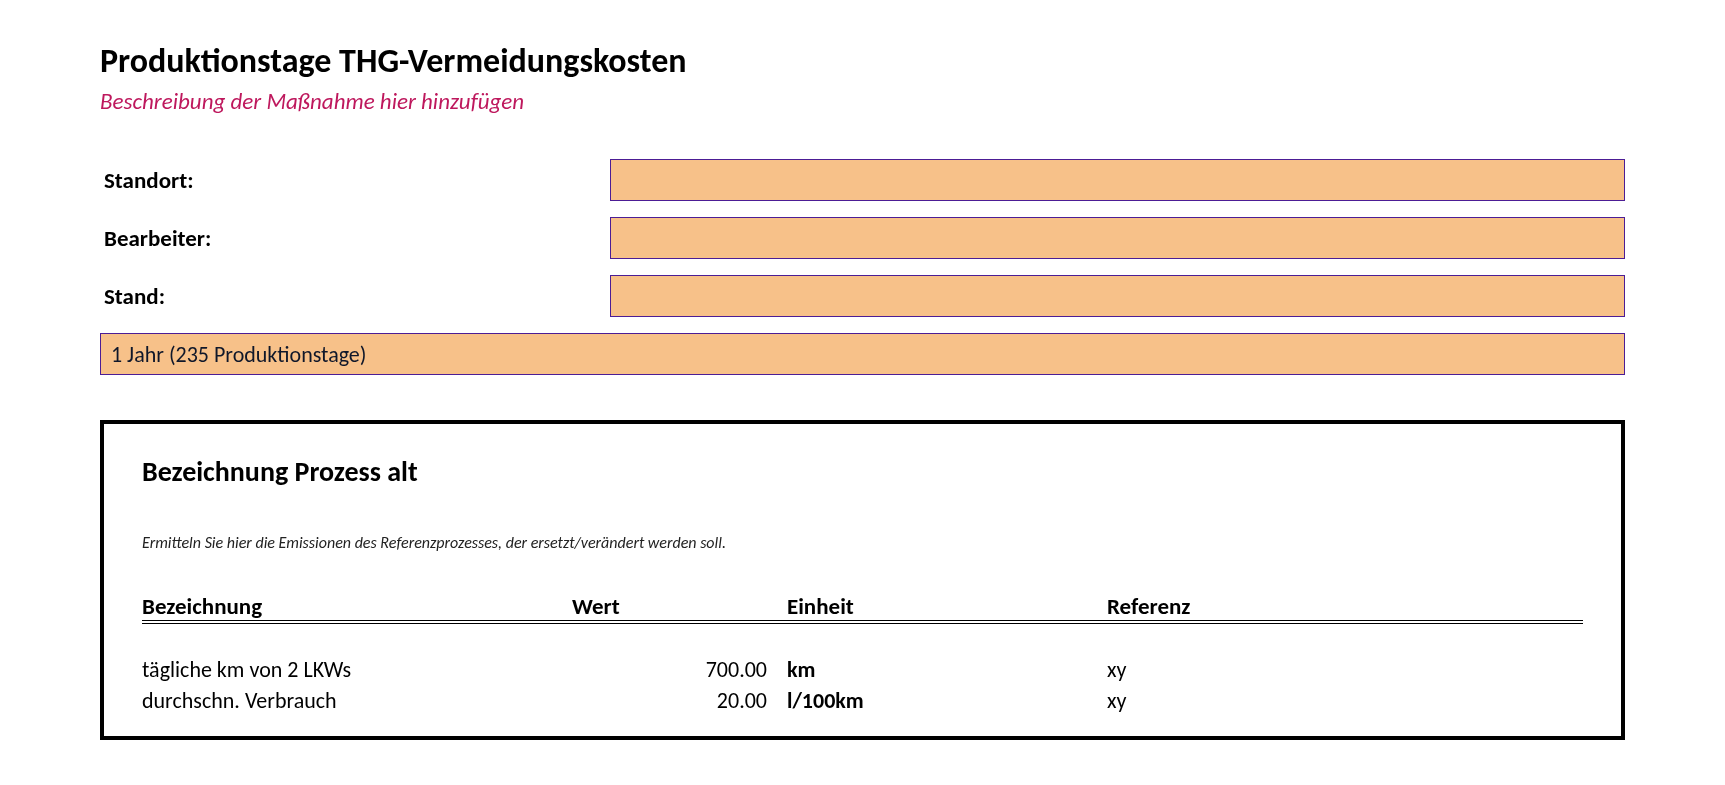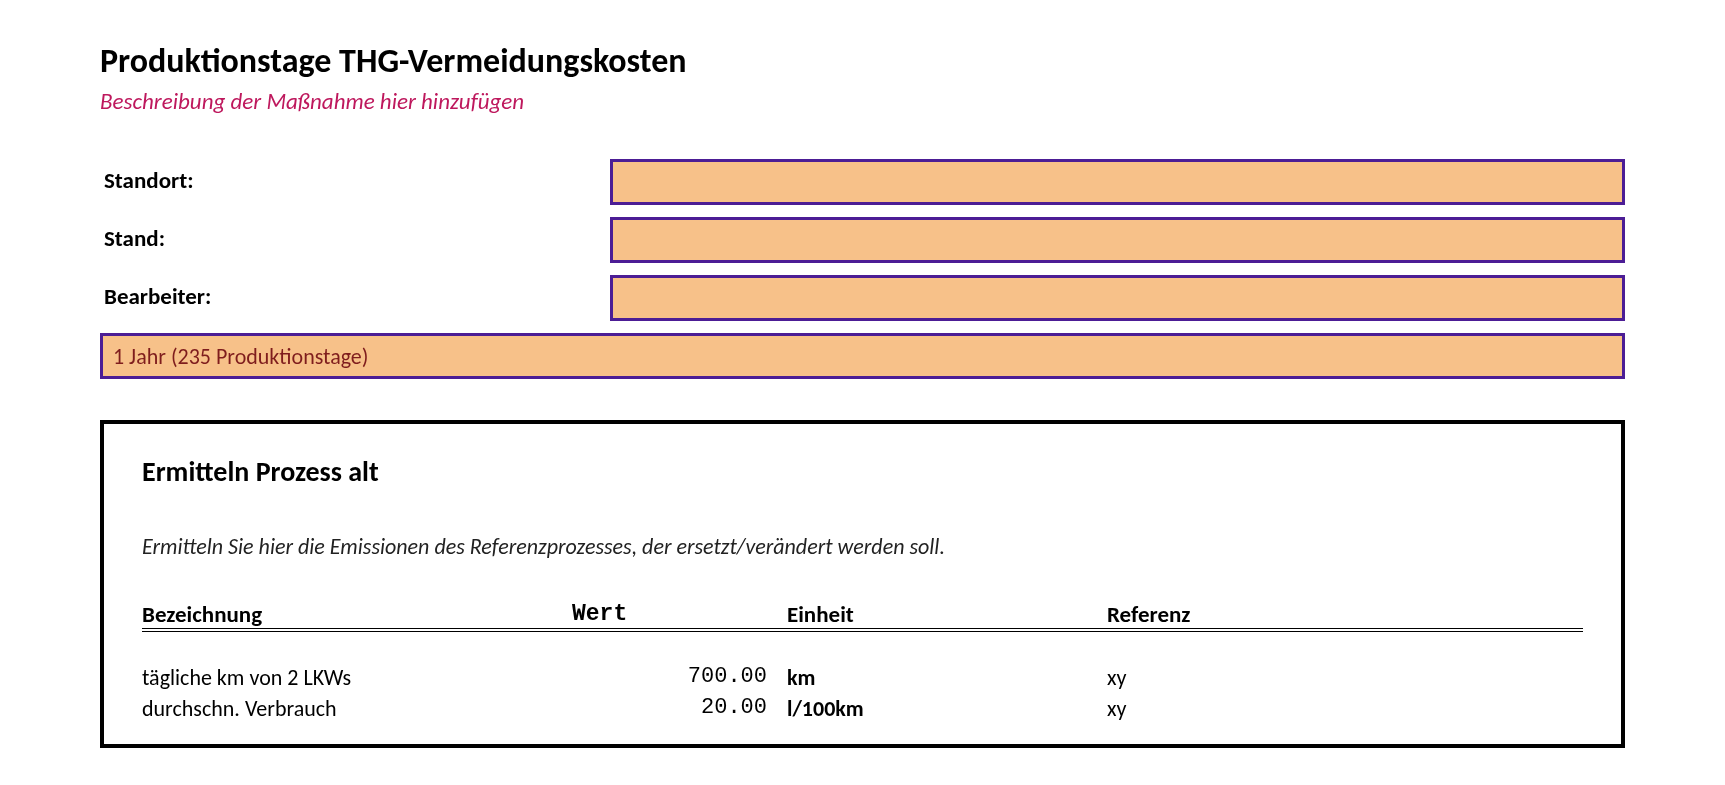--- a/index.html
+++ b/index.html
@@ -39,38 +39,38 @@
       width: 510px;
       font-size: 23px;
       font-weight: bold;
       display: flex;
       align-items: center;
       padding-left: 4px;
     }
     .meta-input {
       flex: 1;
       background: #f7c189;
-      border: 3px solid #4c1d95;
+      border: 1px solid #4c1d95;
       padding: 20px 10px;
       font-size: 22px;
-      color: #7f1d1d;
+      color: #0f172a;
       display: flex;
       align-items: center;
     }
     .section-box {
       border: 4px solid #000;
       padding: 30px 38px 20px 38px;
     }
     .section-title {
       font-size: 28px;
       font-weight: bold;
       margin-bottom: 10px;
     }
     .section-desc {
-      font-size: 22px;
+      font-size: 16px;
       font-style: italic;
       color: #222;
       margin-bottom: 40px;
       margin-top: 44px;
     }
     .data-table {
       width: 100%;
       border-collapse: collapse;
     }
     .data-table thead th {
@@ -88,51 +88,51 @@
     }
     .data-table tbody tr.spacer td {
       height: 30px;
     }
     .data-table tbody td {
       font-size: 22px;
       padding: 2px 0;
       vertical-align: top;
     }
     .col-bezeichnung { width: 430px; }
-    .col-wert { width: 215px; text-align: right; padding-right: 20px !important; font-family: Liberation Mono, monospace; }
+    .col-wert { width: 215px; text-align: right; padding-right: 20px !important; }
     .col-einheit { width: 320px; font-weight: bold; }
     .col-referenz { }
     .data-table thead th.col-wert { text-align: left; }
   </style>
 </head>
 <body>
 
 <h1 class="page-title">Produktionstage THG-Vermeidungskosten</h1>
 <p class="page-subtitle">Beschreibung der Maßnahme hier hinzufügen</p>
 
 <div class="meta-section">
   <div class="meta-row">
     <div class="meta-label">Standort:</div>
     <div class="meta-input"></div>
   </div>
   <div class="meta-row">
-    <div class="meta-label">Stand:</div>
+    <div class="meta-label">Bearbeiter:</div>
     <div class="meta-input"></div>
   </div>
   <div class="meta-row">
-    <div class="meta-label">Bearbeiter:</div>
+    <div class="meta-label">Stand:</div>
     <div class="meta-input"></div>
   </div>
   <div class="meta-row">
     <div class="meta-input">1 Jahr (235 Produktionstage)</div>
   </div>
 </div>
 
 <div class="section-box">
-  <h2 class="section-title">Ermitteln Prozess alt</h2>
+  <h2 class="section-title">Bezeichnung Prozess alt</h2>
   <p class="section-desc">Ermitteln Sie hier die Emissionen des Referenzprozesses, der ersetzt/verändert werden soll.</p>
 
   <table class="data-table">
     <thead>
       <tr>
         <th class="col-bezeichnung">Bezeichnung</th>
         <th class="col-wert">Wert</th>
         <th class="col-einheit">Einheit</th>
         <th class="col-referenz">Referenz</th>
       </tr>

